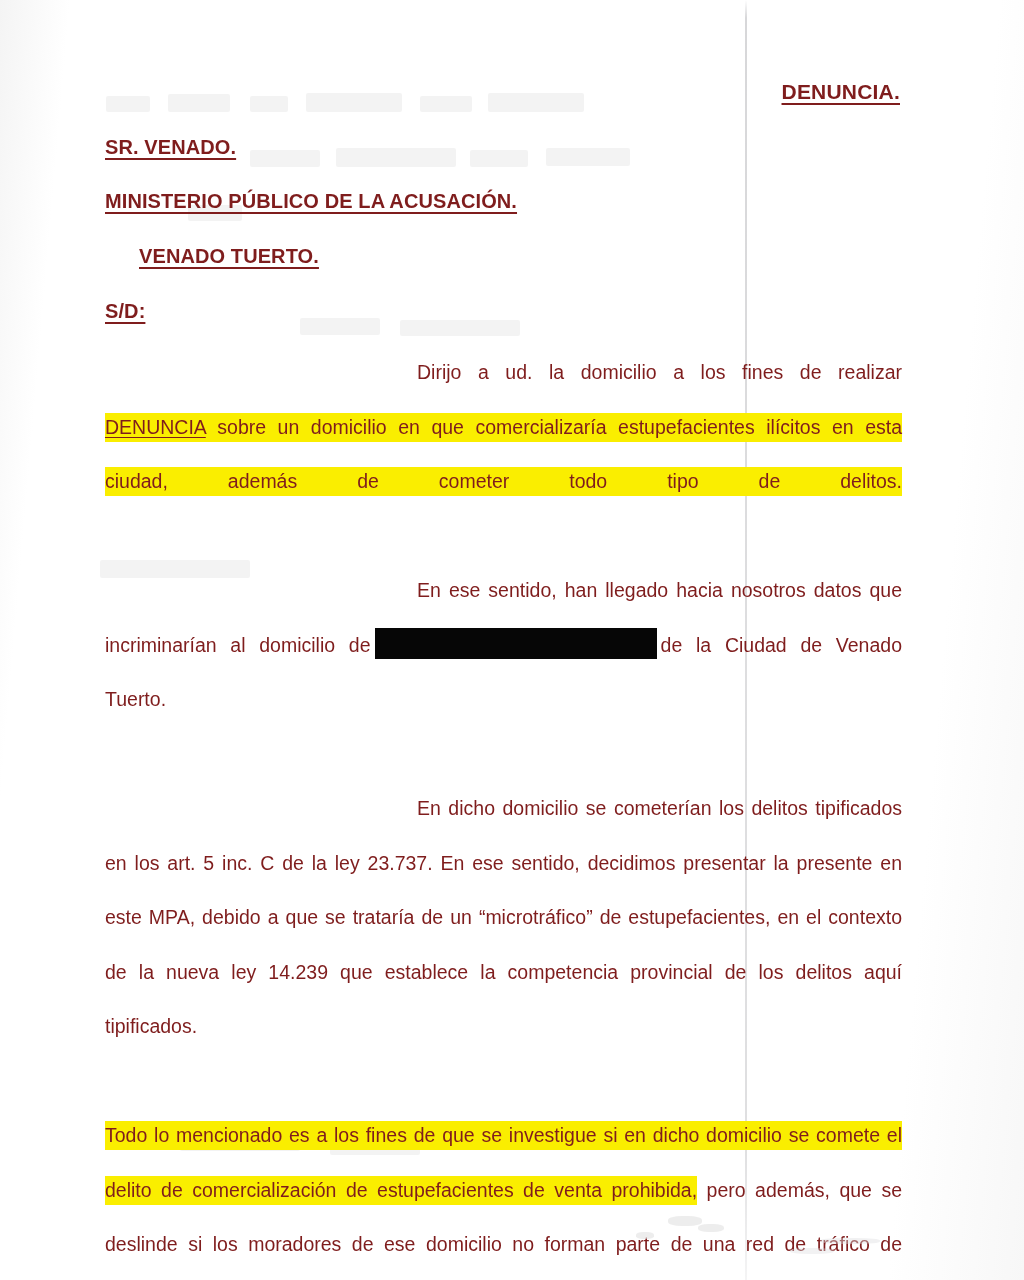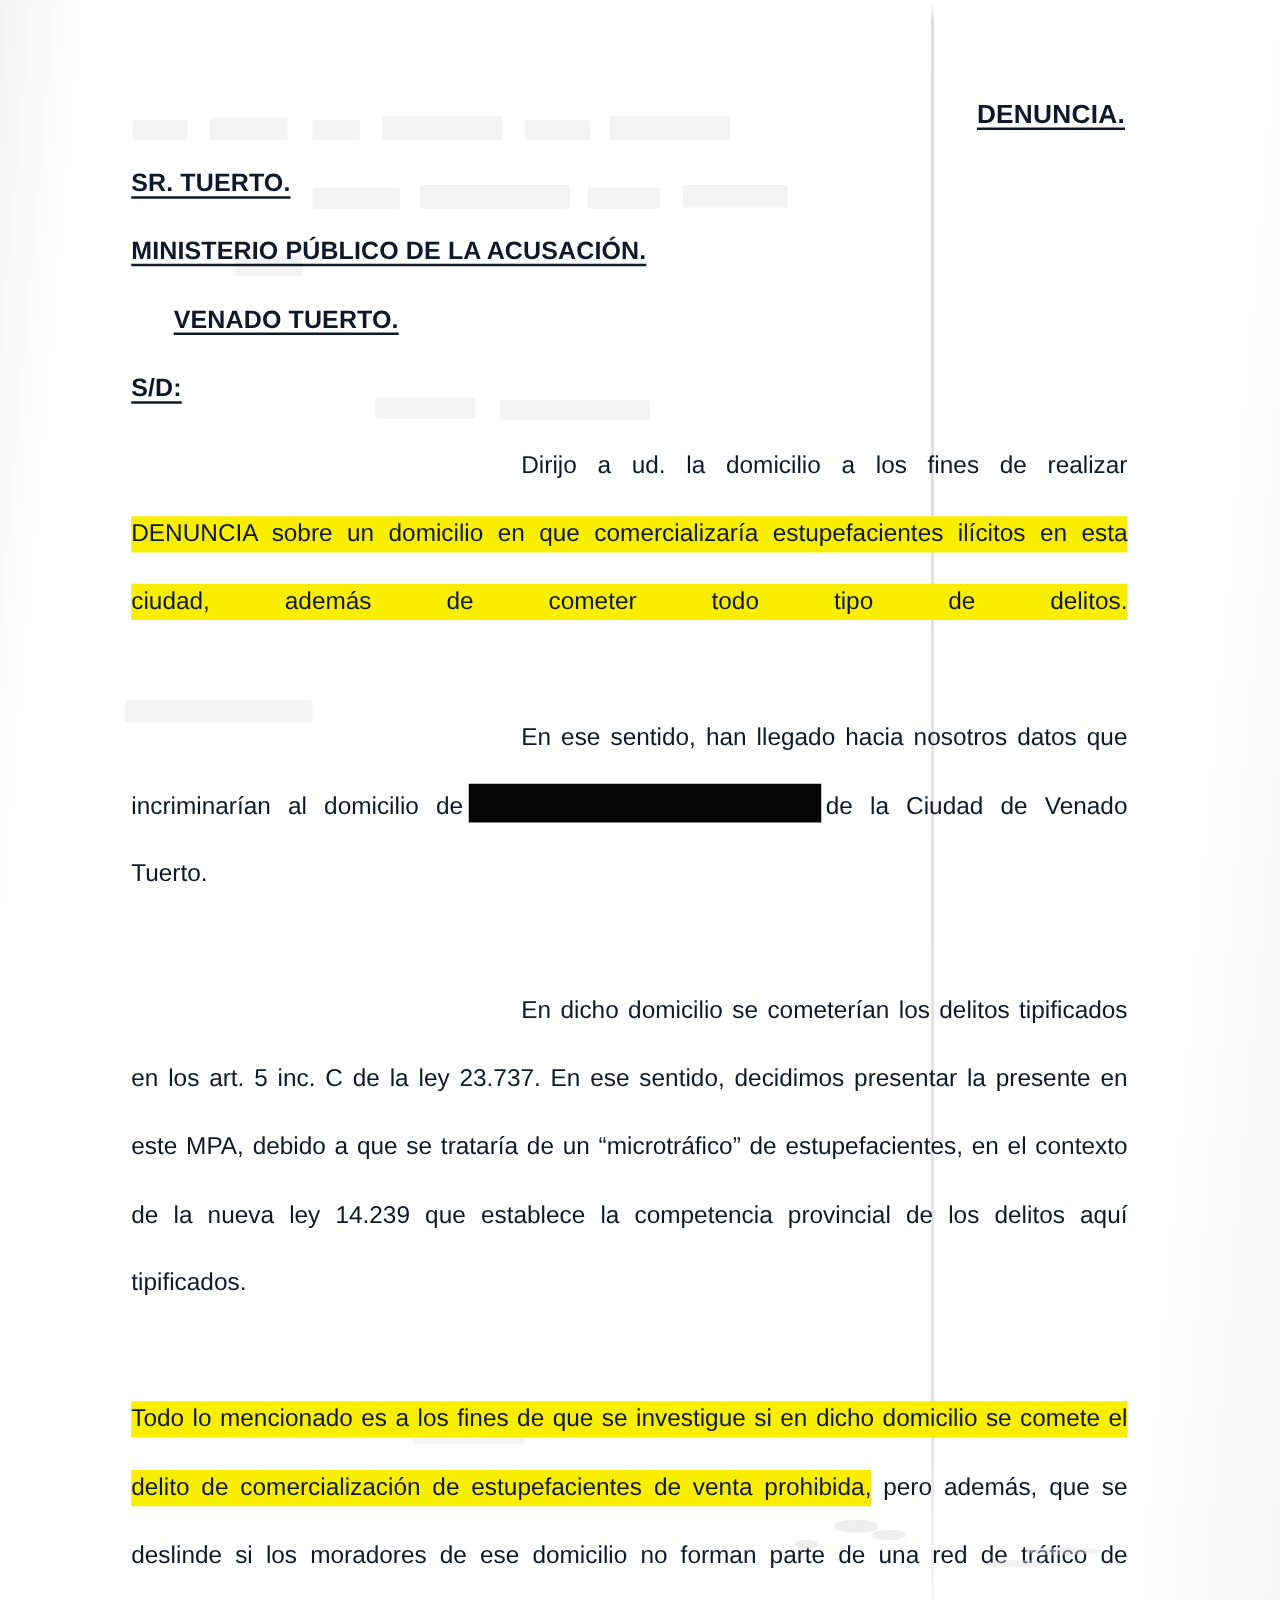--- a/index.html
+++ b/index.html
@@ -8,21 +8,21 @@
     background: #ffffff;
   }
 
   #page {
     position: relative;
     width: 1024px;
     height: 1280px;
     background: #fdfdfd;
     overflow: hidden;
     font-family: "Liberation Sans", sans-serif;
-    color: #0f172a;
+    color: #7f1d1d;
   }
 
   
   #paper-tint {
     position: absolute;
     inset: 0;
     background:
       linear-gradient(95deg, #f4f4f4 0px, #ffffff 70px, #ffffff 88%, #f7f7f7 100%);
     pointer-events: none;
   }
@@ -103,21 +103,21 @@
   }
   .indent { text-indent: 312px; }
 
   .hl {
     background: #faee00;
     box-decoration-break: clone;
     -webkit-box-decoration-break: clone;
     padding: 3px 0 4px 0;
   }
 
-  .u { text-underline-offset: 3px; }
+  .u { text-decoration: underline; text-underline-offset: 3px; }
 
   
   .redaction {
     display: inline-block;
     width: 282px;
     height: 31px;
     background: #060606;
     vertical-align: -7px;
     margin: 0 4px;
   }
@@ -154,21 +154,21 @@
   <div class="ghost" style="left:300px;  top:318px; width:80px;  height:17px;"></div>
   <div class="ghost" style="left:400px;  top:320px; width:120px; height:16px;"></div>
   <div class="ghost" style="left:100px;  top:560px; width:150px; height:18px;"></div>
   <div class="ghost" style="left:180px;  top:1135px; width:120px; height:16px;"></div>
   <div class="ghost" style="left:330px;  top:1140px; width:90px;  height:15px;"></div>
 
   <div id="fold-line"></div>
 
   <div id="denuncia-title">DENUNCIA.</div>
 
-  <div class="addressee" id="line-sr-fiscal">SR. TUERTO.</div>
+  <div class="addressee" id="line-sr-fiscal">SR. VENADO.</div>
 
   <div class="addressee" id="line-ministerio">MINISTERIO PÚBLICO DE LA ACUSACIÓN.</div>
 
   <div class="addressee" id="line-venado">VENADO TUERTO.</div>
 
   <div class="addressee" id="line-sd">S/D:</div>
 
   <div id="body-block">
 
     <p class="para indent"><span>Dirijo a ud. la domicilio a los fines de realizar </span><span class="hl"><span class="u">DENUNCIA</span><span> sobre un domicilio en que comercializaría estupefacientes ilícitos en esta ciudad, además de cometer todo tipo de delitos.</span></span></p>

